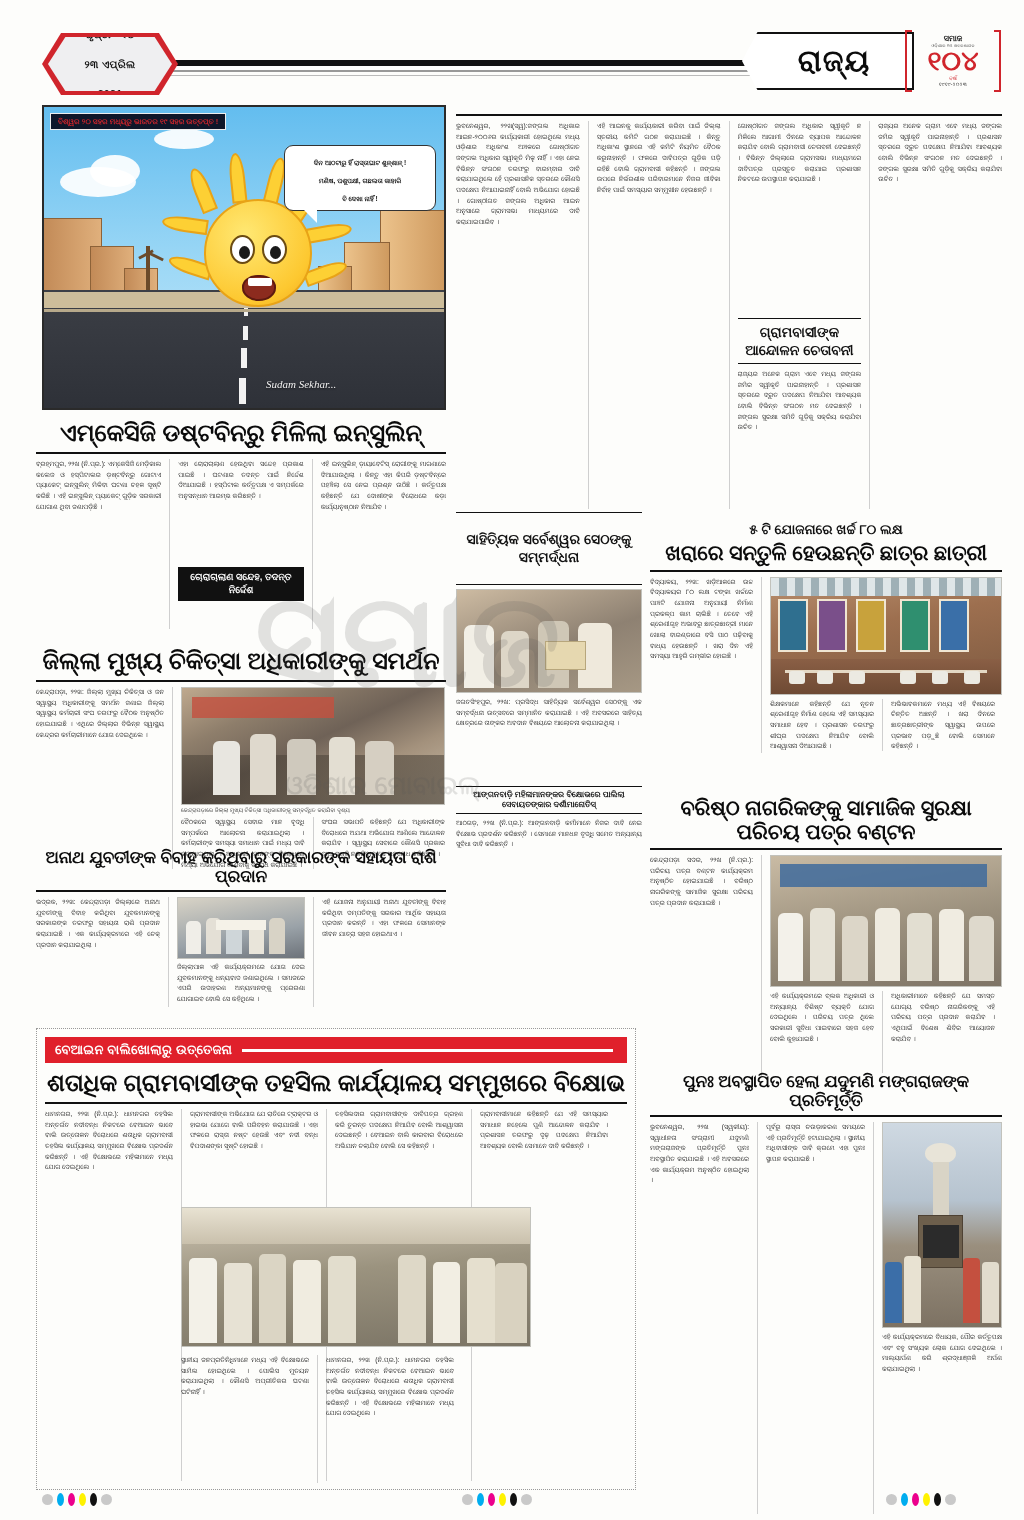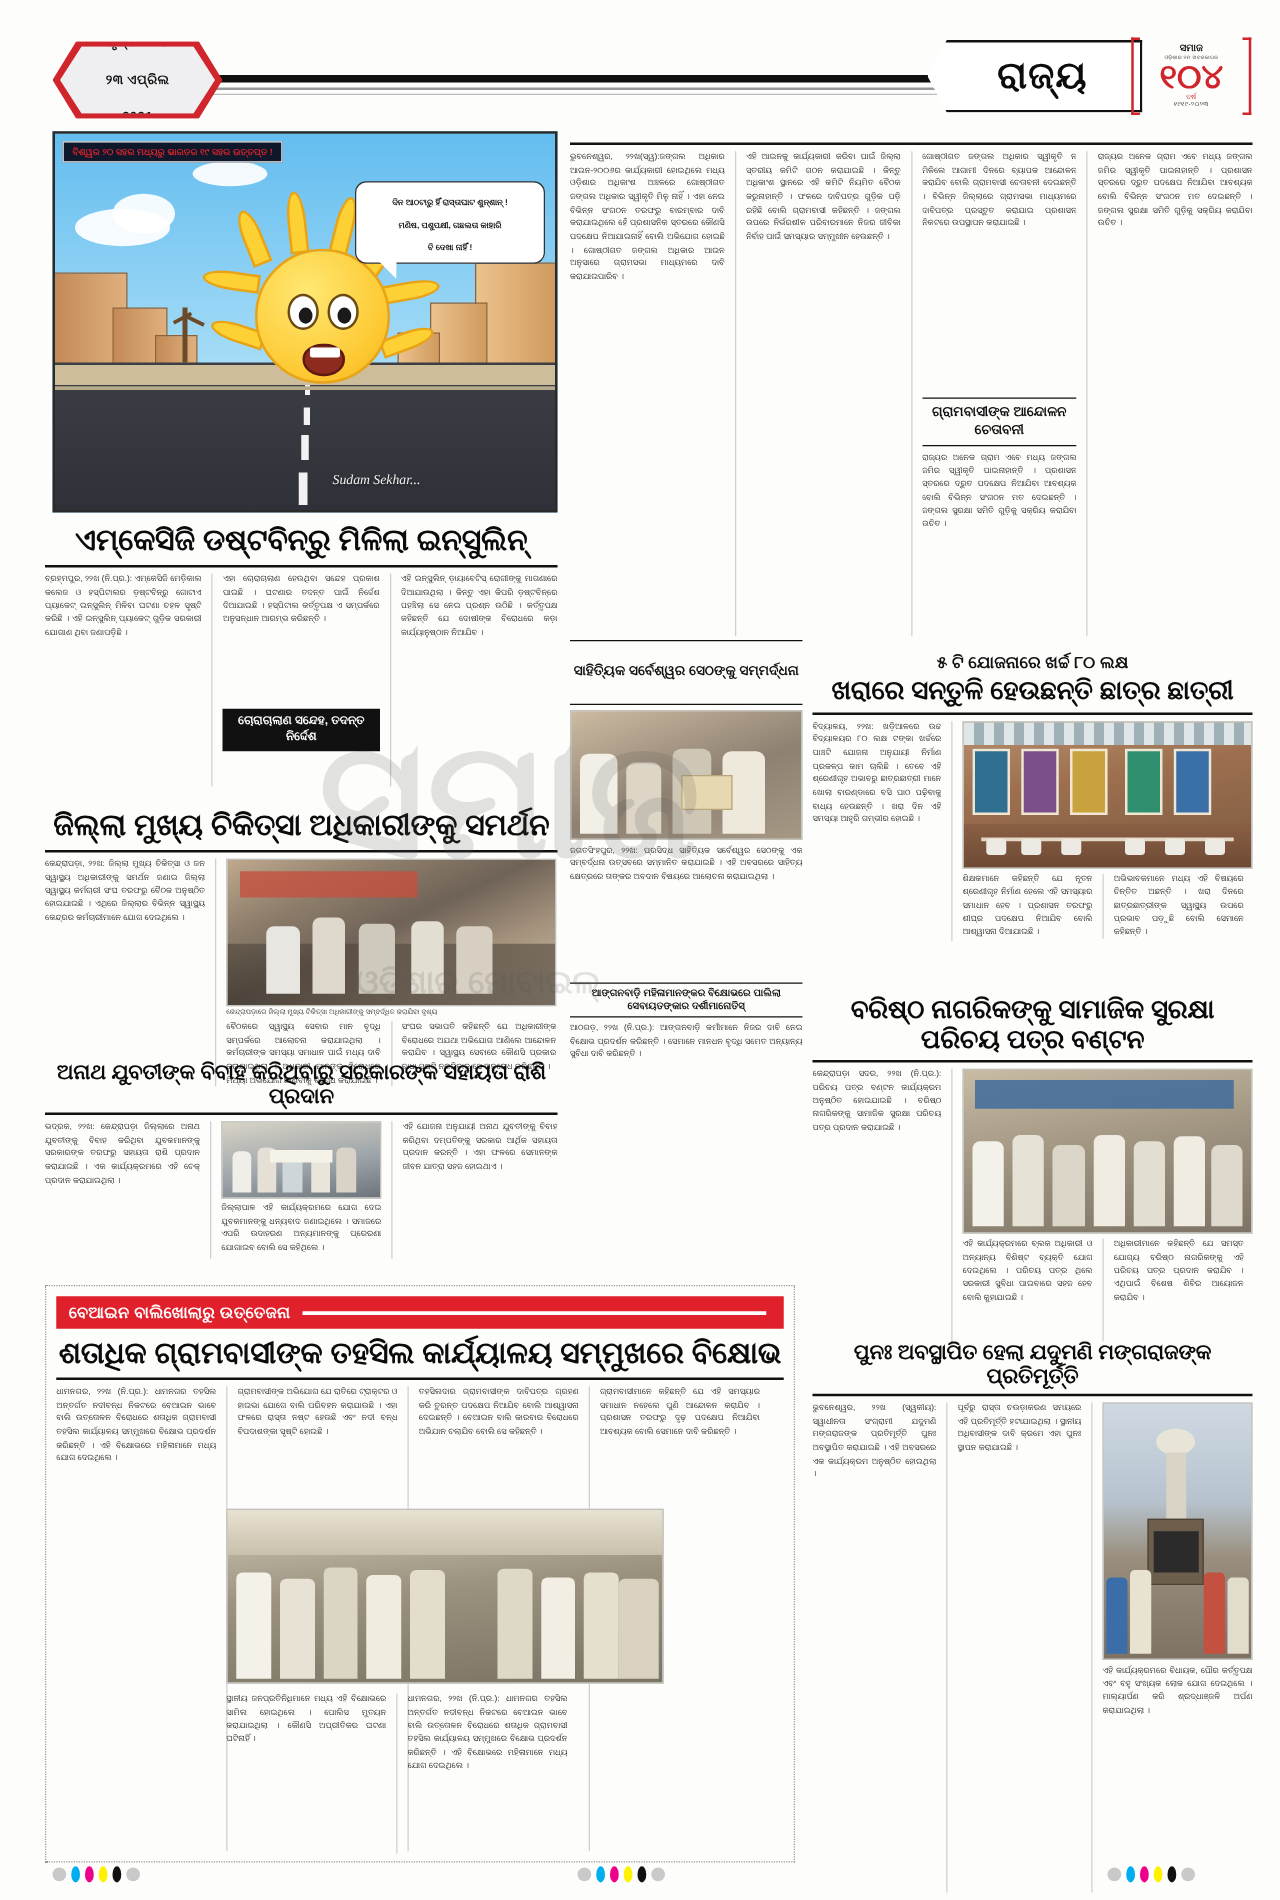--- a/index.html
+++ b/index.html
@@ -51,21 +51,21 @@
   .bm-w{font-size:5.5px;color:#d0252c;line-height:1;}
   .bm-years{font-size:5px;color:#111;letter-spacing:.4px;line-height:1;margin-top:1px;}
 
   
   .hl{font-weight:bold;color:#0b0b0b;line-height:1.12;letter-spacing:-.2px;}
   .hl-xl{font-size:27px;}
   .hl-lg{font-size:24px;}
   .hl-md{font-size:21px;}
   .hl-sm{font-size:17px;}
   .kicker{font-size:13.5px;font-weight:bold;color:#111;text-align:center;line-height:1.2;}
-  .kicker-sm{font-size:11px;font-weight:bold;color:#111;text-align:center;line-height:1.25;}
+  .kicker-sm{font-size:14px;font-weight:bold;color:#111;text-align:center;line-height:1.25;}
 
   .body-col{font-size:6.6px;line-height:1.62;color:#1b1b1b;text-align:justify;
     font-family:"Liberation Sans",sans-serif;letter-spacing:0px;
     -webkit-hyphens:auto;hyphens:auto;overflow:hidden;}
 
   .rule-thin{background:#111;height:1px;width:100%;}
   .rule-med{background:#111;height:2px;width:100%;}
   .vrule{background:#cfcfcf;width:1px;}
 
   .photo{background:#d7d7d2;border:1px solid #c2c2bc;overflow:hidden;position:relative;}

